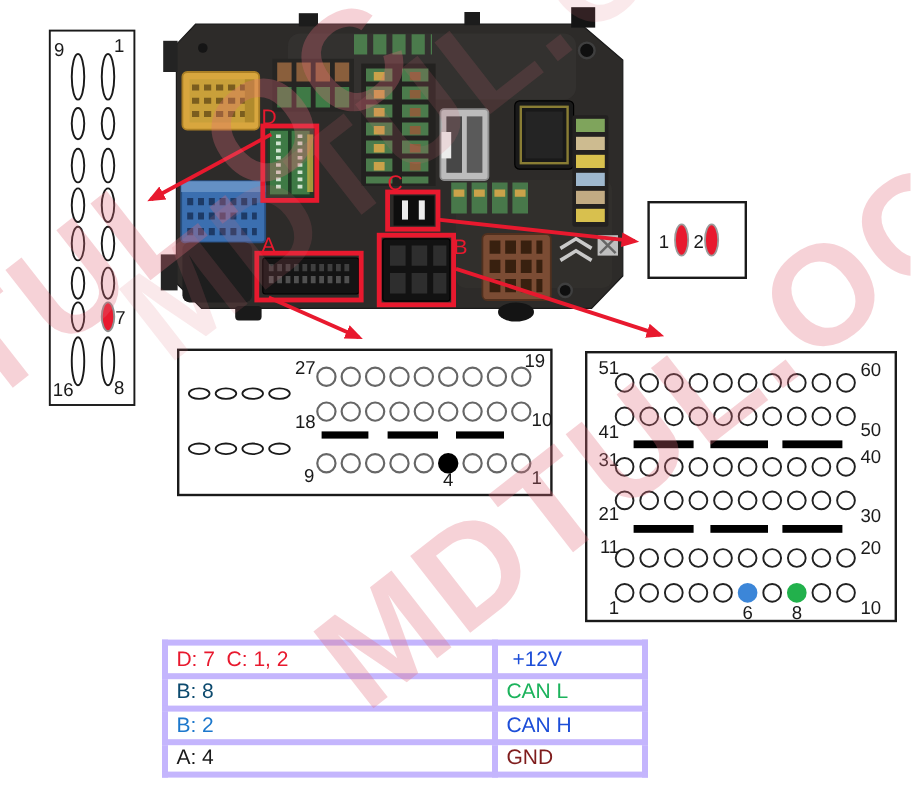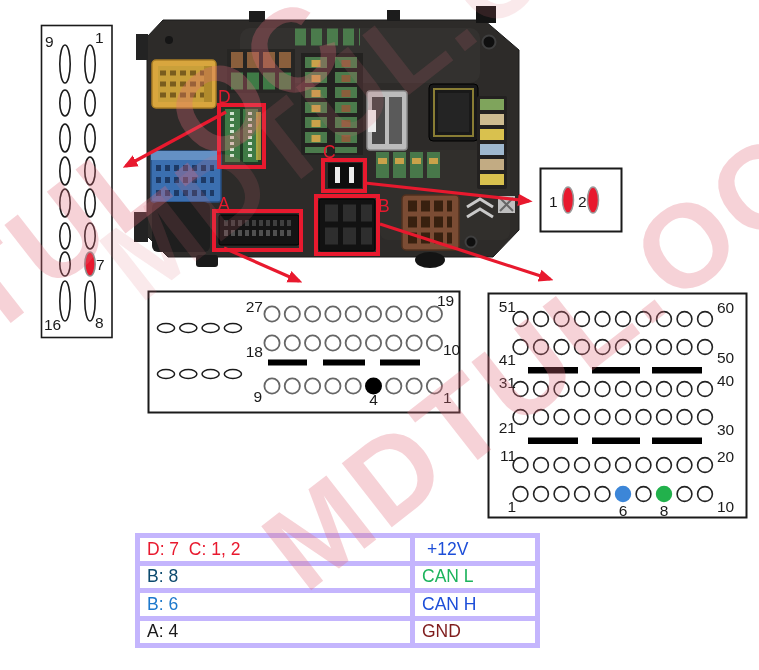--- a/index.html
+++ b/index.html
@@ -344,21 +344,21 @@
   <tbody>
         <tr>
     <td style="color: rgb(232, 25, 46);">D: 7  C: 1, 2</td>
     <td style="color: #1d4ed8; padding-left: 12px;">+12V</td>
   </tr>
   <tr>
     <td style="color: #0c4a6e;">B: 8</td>
     <td style="color: rgb(28, 179, 92);">CAN L</td>
   </tr>
   <tr>
-    <td style="color: rgb(29, 120, 204);">B: 6</td>
+    <td style="color: rgb(29, 120, 204);">B: 2</td>
     <td style="color: #1d4ed8;">CAN H</td>
   </tr>
   <tr>
     <td style="color: rgb(26, 26, 26);">A: 4</td>
     <td style="color: #7f1d1d;">GND</td>
   </tr>
 </tbody>
     </table>
 
 <svg id="wm" width="759" height="670" viewBox="0 0 759 670">

